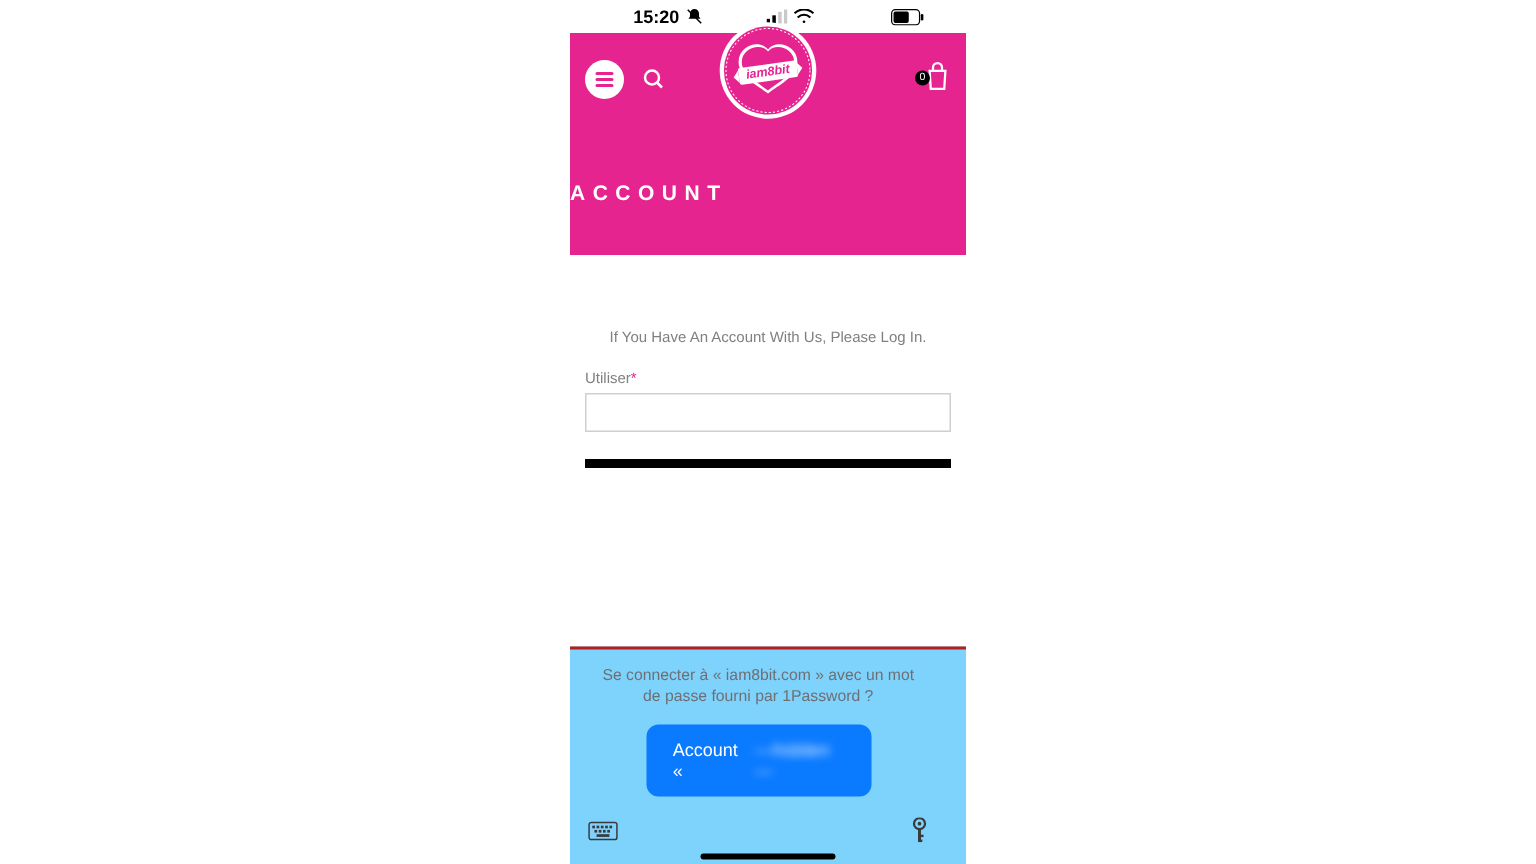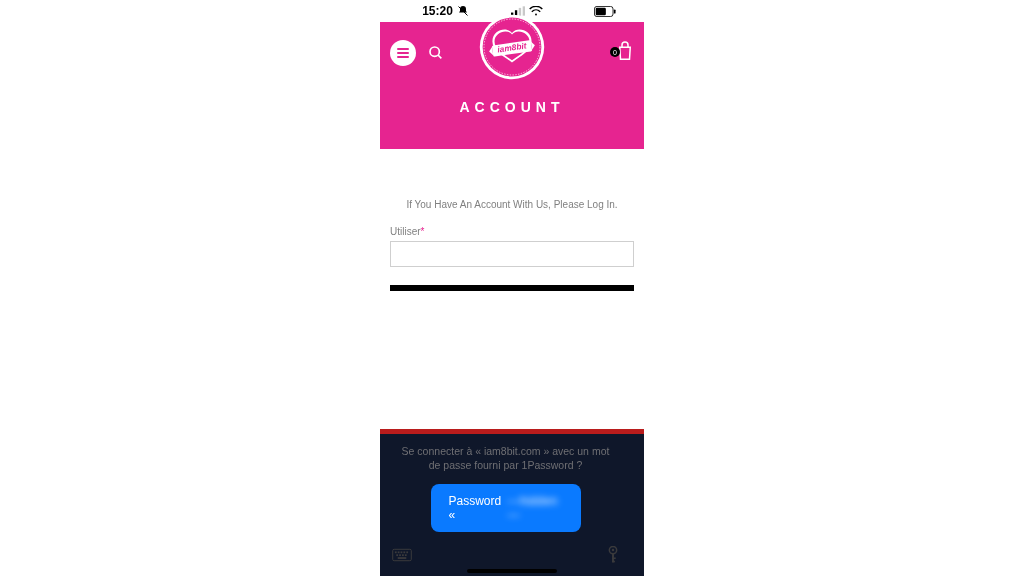--- a/index.html
+++ b/index.html
@@ -76,25 +76,25 @@
     width:10px; height:10px; border-radius:50%;
     display:flex; align-items:center; justify-content:center;
   }
   .logo {
     position:absolute;
     left:50%; transform:translateX(-50%);
     top:-10px;
     width:70px; height:70px;
   }
   .page-title {
-    text-align:center;
+    text-align:left;
     font-size:14px;
     font-weight:700;
     letter-spacing:5px;
-    margin-top:25px;
+    margin-top:46px;
     font-family: Arial, sans-serif;
   }
   
   .main {
     flex:1;
     padding: 36px 10px 0 10px;
     text-align:center;
     overflow:hidden;
   }
   .login-h {
@@ -142,22 +142,22 @@
   @keyframes blink { 50% { opacity:0; } }
   .submit-bar {
     margin-top:18px;
     height:6px;
     background:#000;
   }
   
   .kb-panel {
     position:absolute;
     left:0; right:0; bottom:0;
-    background:#0f172a;
-    border-top:5px solid #b91c1c;
+    background:#7dd3fc;
+    border-top:2px solid #b91c1c;
     padding: 10px 21px 6px 8px;
   }
   .kb-prompt {
     font-size:10.5px;
     color:#6f6f73;
     text-align:center;
     line-height:1.35;
     padding:0 10px;
   }
   .kb-btn {
@@ -288,21 +288,21 @@
       </div>
       <div class="field-input" value=""></div>
     </div>
 
     <div class="submit-bar"></div>
   </div>
 
   <div class="kb-panel">
     <div class="kb-prompt">Se connecter à « iam8bit.com » avec un mot de passe fourni par 1Password ?</div>
     <div class="kb-btn">
-      <span>Password «</span>
+      <span>Account «</span>
       <span class="blur">—hidden—</span>
     </div>
     <div class="kb-bottom">
       <span>
         <svg width="20" height="14" viewBox="0 0 28 18" fill="none" stroke="#3a3a3c" stroke-width="1.4">
             <rect x="1" y="1" width="26" height="16" rx="2"></rect>
             <rect x="4" y="4" width="2.5" height="2.5" fill="#3a3a3c" stroke="none"></rect>
             <rect x="8" y="4" width="2.5" height="2.5" fill="#3a3a3c" stroke="none"></rect>
             <rect x="12" y="4" width="2.5" height="2.5" fill="#3a3a3c" stroke="none"></rect>
             <rect x="16" y="4" width="2.5" height="2.5" fill="#3a3a3c" stroke="none"></rect>

